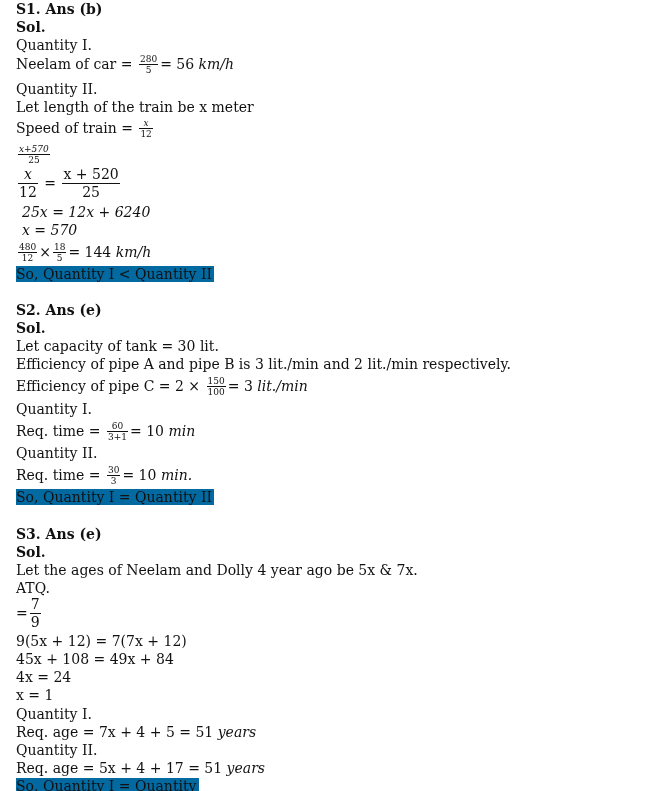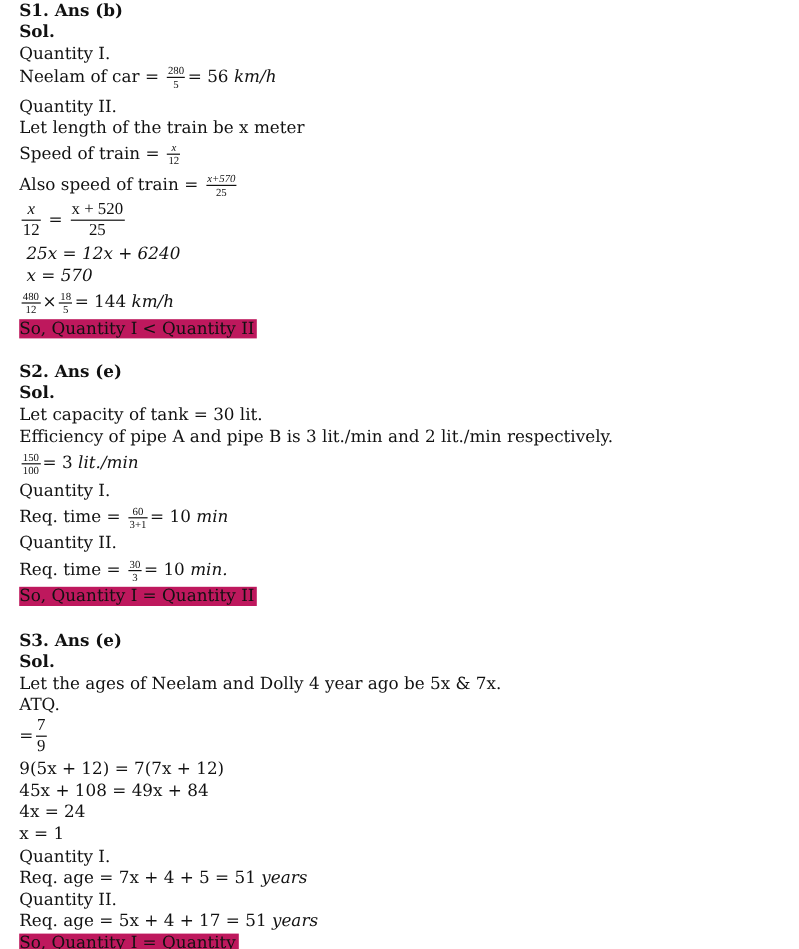--- a/index.html
+++ b/index.html
@@ -1,24 +1,24 @@
 <!DOCTYPE html>
 <html><head>
   <meta charset="utf-8">
   <style>
     html, body { margin:0; padding:0; background:#ffffff; }
     body { width:666px; height:791px; overflow:hidden; position:relative;
            font-family:"DejaVu Serif","Liberation Serif",serif; color:#111; }
     .doc { position:absolute; left:4px; top:0; width:660px; }
     .ln { position:absolute; left:12px; white-space:nowrap; font-size:14px; line-height:18px; }
     .b { font-weight:bold; }
-    .hl { background:#be185d; padding-right:2px; }
+    .hl { background:#0369a1; padding-right:2px; }
     .m { font-family:"DejaVu Serif","Liberation Serif",serif; }
     .i { font-style:italic; }
-    .fr { display:inline-block; vertical-align:middle; text-align:center; margin:0 2px;font-family:Liberation Serif, serif; }
+    .fr { display:inline-block; vertical-align:middle; text-align:center; margin:0 2px; }
     .fr.sm { font-size:9px; line-height:10px; }
     .fr.lg { font-size:14px; line-height:17px; }
     .fr .n { display:block; padding:0 1px; border-bottom:1px solid #111; }
     .fr .d { display:block; padding:0 1px; }
     .ind { padding-left:6px;font-style:italic; }
   </style>
 </head>
 <body>
 
 <div class="doc">
@@ -28,38 +28,38 @@
   <div class="ln" style="top:36px">Quantity I.</div>
   <div class="ln" style="top:54px">
     <span>Neelam of car = </span><span class="fr sm"><span class="n">280</span><span class="d">5</span></span><span class="m">= 56 </span><span class="m i">km/h</span>
   </div>
   <div class="ln" style="top:80px">Quantity II.</div>
   <div class="ln" style="top:98px">Let length of the train be x meter</div>
   <div class="ln" style="top:118px">
     <span>Speed of train = </span><span class="fr sm"><span class="n i">x</span><span class="d">12</span></span>
   </div>
   <div class="ln" style="top:144px">
-    <span>Also speed of train = </span><span class="fr sm"><span class="n i">x+570</span><span class="d">25</span></span>
+    <span class="fr sm"><span class="n i">x+570</span><span class="d">25</span></span>
   </div>
   <div class="ln m" style="top:166px">
     <span class="fr lg"><span class="n i">x</span><span class="d">12</span></span> = <span class="fr lg"><span class="n">x + 520</span><span class="d">25</span></span>
   </div>
   <div class="ln m ind" style="top:203px">25x = 12x + 6240</div>
   <div class="ln m ind" style="top:221px">x = 570</div>
   <div class="ln" style="top:242px">
     <span class="fr sm"><span class="n">480</span><span class="d">12</span></span>×<span class="fr sm"><span class="n">18</span><span class="d">5</span></span><span class="m">= 144 </span><span class="m i">km/h</span>
   </div>
   <div class="ln" style="top:265px"><span class="hl">So, Quantity I &lt; Quantity II</span></div>
 
   <div class="ln b" style="top:301px">S2. Ans (e)</div>
   <div class="ln b" style="top:319px">Sol.</div>
   <div class="ln" style="top:337px">Let capacity of tank = 30 lit.</div>
   <div class="ln" style="top:355px">Efficiency of pipe A and pipe B is 3 lit./min and 2 lit./min respectively.</div>
   <div class="ln" style="top:376px">
-    <span class="fr sm"><span class="n">150</span><span class="d">100</span></span><span class="m">= 3 </span><span class="m i">lit./min</span>
+    <span>Efficiency of pipe C = 2 × </span><span class="fr sm"><span class="n">150</span><span class="d">100</span></span><span class="m">= 3 </span><span class="m i">lit./min</span>
   </div>
   <div class="ln" style="top:400px">Quantity I.</div>
   <div class="ln" style="top:421px">
     <span>Req. time = </span><span class="fr sm"><span class="n">60</span><span class="d">3+1</span></span><span class="m">= 10 </span><span class="m i">min</span>
   </div>
   <div class="ln" style="top:444px">Quantity II.</div>
   <div class="ln" style="top:465px">
     <span>Req. time = </span><span class="fr sm"><span class="n">30</span><span class="d">3</span></span><span class="m">= 10 </span><span class="m i">min.</span>
   </div>
   <div class="ln" style="top:488px"><span class="hl">So, Quantity I = Quantity II</span></div>

